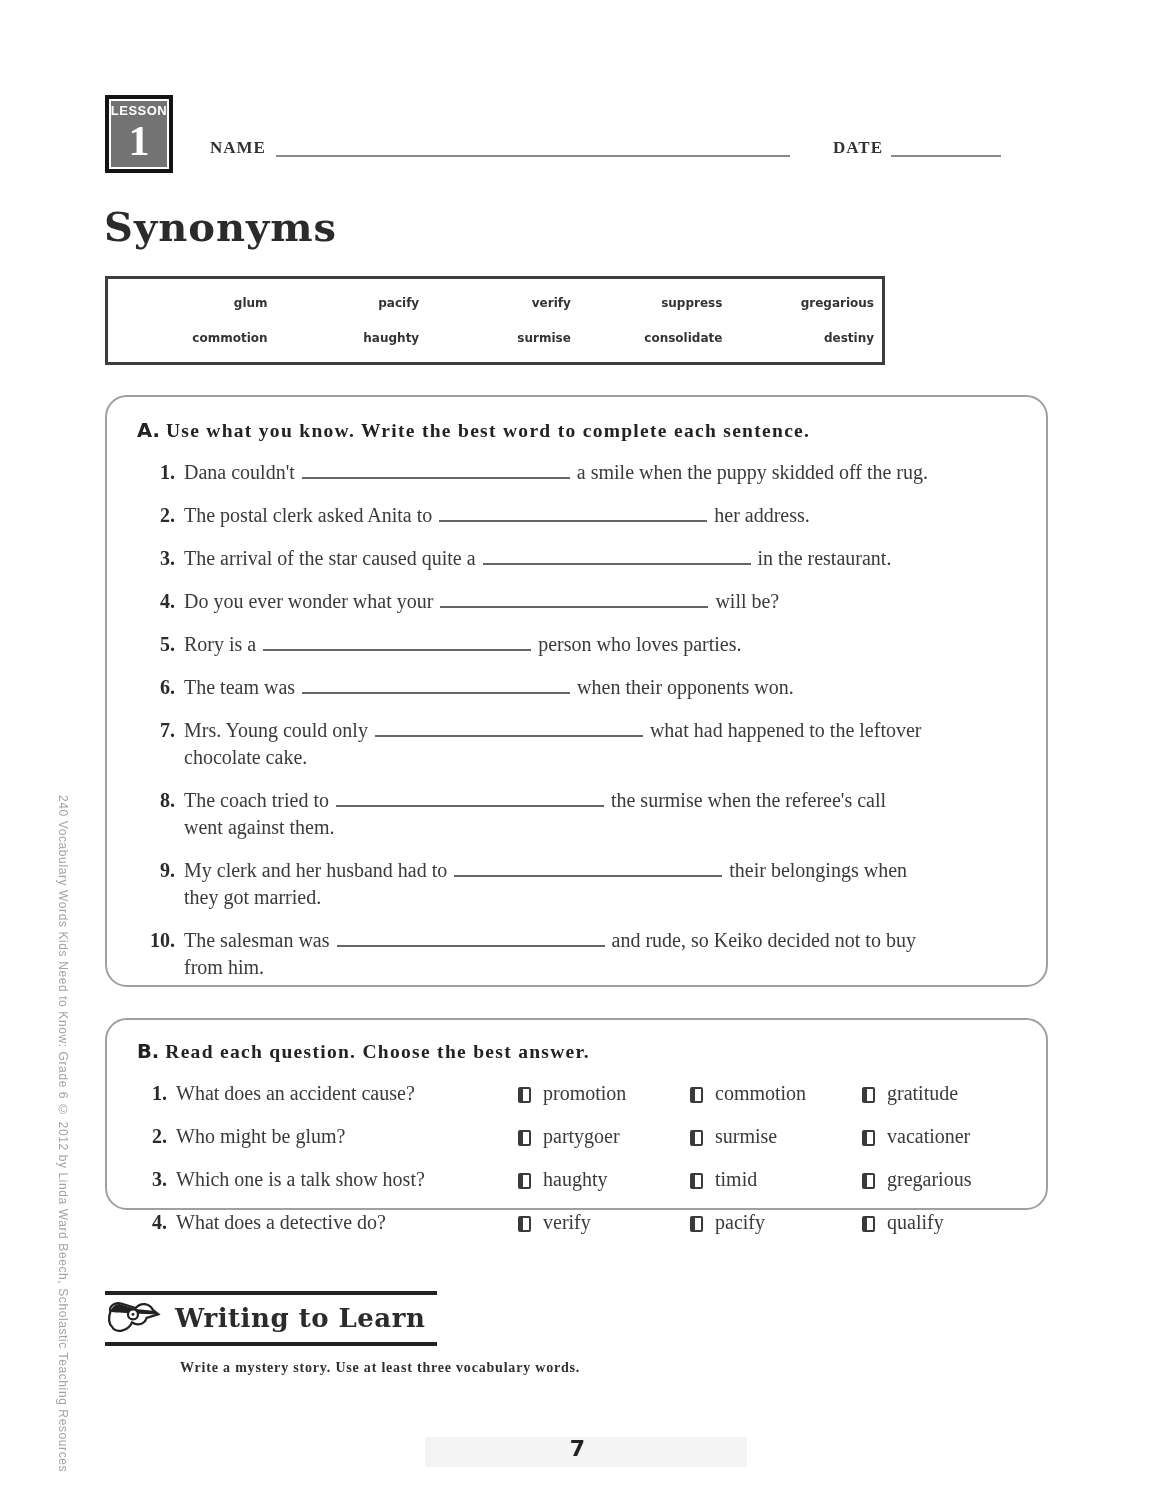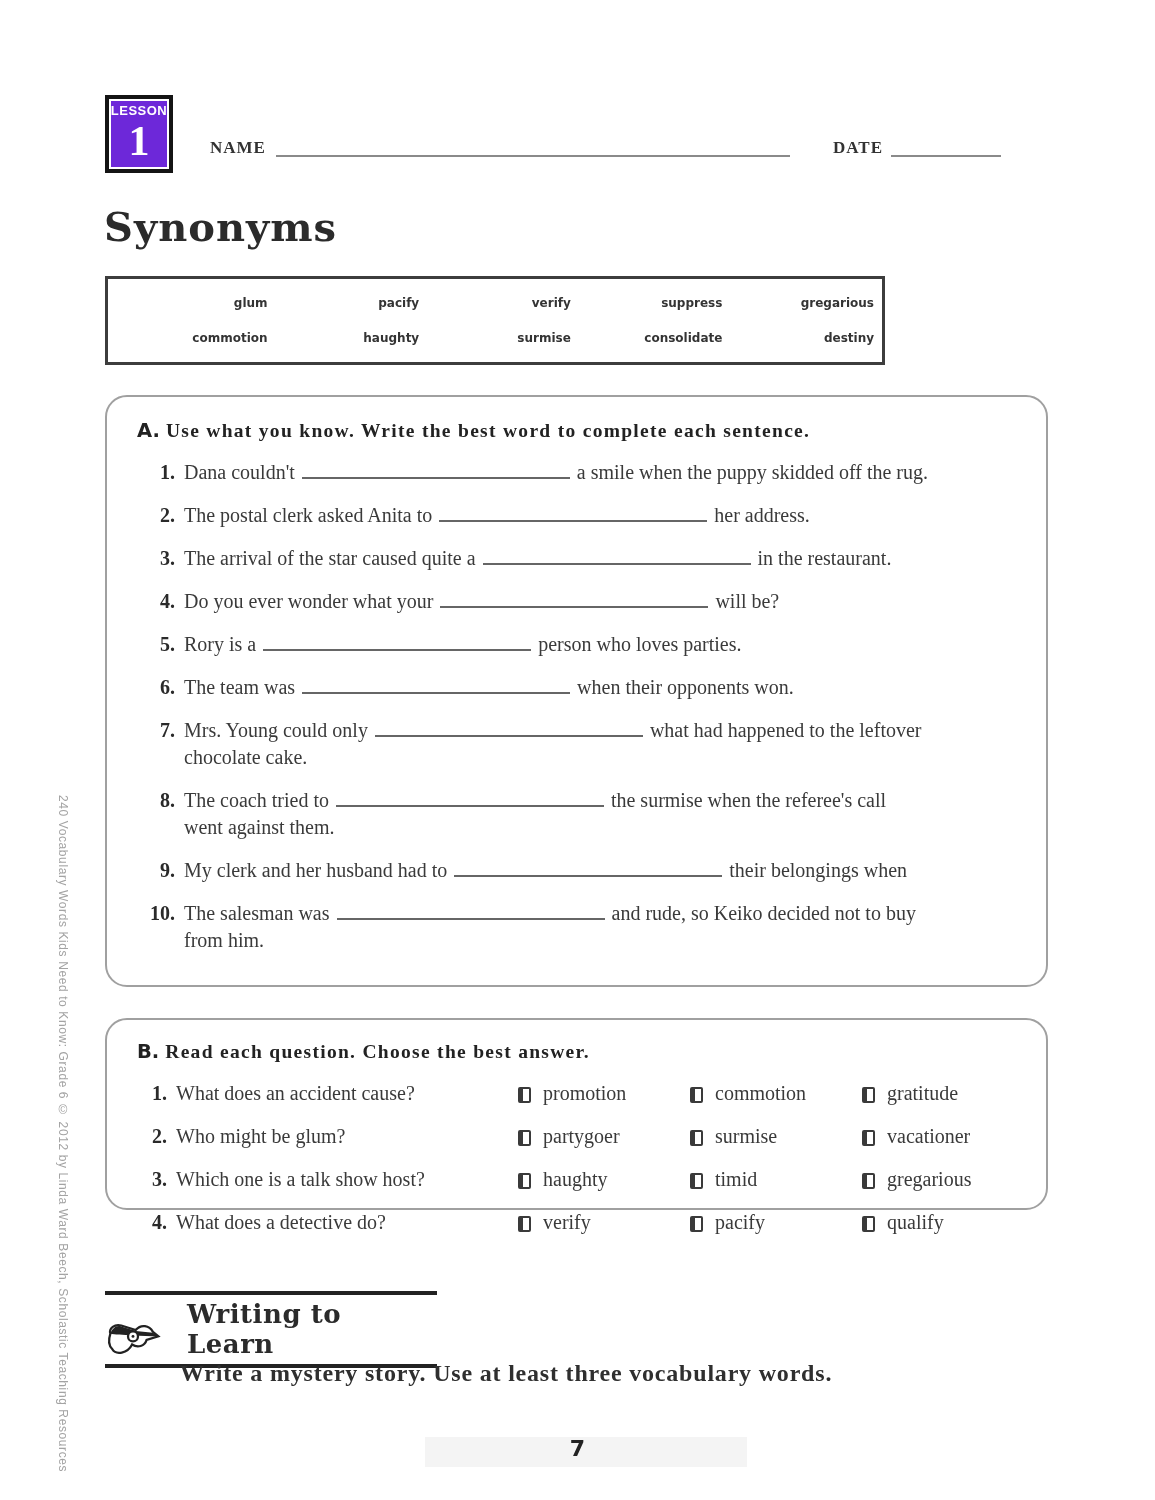--- a/index.html
+++ b/index.html
@@ -18,21 +18,21 @@
     writing-mode:vertical-rl;
     font-family:"Liberation Sans", sans-serif;
     font-size:12px; color:#a3a3a3; letter-spacing:0.6px;
     white-space:nowrap;
   }
 
   
   .badge {
     position:absolute; left:109px; top:99px;
     width:60px; height:70px;
-    background:#6d28d9;
+    background:#737373;
     border:2px solid #ffffff;
     box-shadow:0 0 0 4px #141414;
     display:flex; flex-direction:column; align-items:center;
   }
   .badge-lesson {
     font-family:"Liberation Sans", sans-serif;
     font-weight:bold; font-size:13px; color:#ffffff;
     letter-spacing:0.5px; margin-top:2px;
   }
   .badge-num {
@@ -117,29 +117,29 @@
   .b-opt { width:172px; flex-shrink:0; display:flex; align-items:center; color:#3a3a3a; }
   .cbx {
     display:inline-block; width:13px; height:16px; flex-shrink:0;
     border:2px solid #3a3a3a; border-left-width:5px; border-radius:2px;
     margin-right:12px; position:relative; top:1px;
   }
 
   
   .wtl { position:absolute; left:105px; top:1291px; width:332px; }
   .wtl-rule { border-top:4px solid #222; }
-  .wtl-mid { display:flex; align-items:flex-end; padding:4px 0 5px 0;gap:12px; }
+  .wtl-mid { display:flex; align-items:center; padding:4px 0 5px 0; }
   .wtl-icon { width:56px; height:38px; margin-right:14px; flex-shrink:0; }
   .wtl-title {
     font-family:"DejaVu Serif", serif;
     font-weight:bold; font-size:26px; color:#2b2b2b; letter-spacing:0.5px;
   }
   .wtl-prompt {
     position:absolute; left:180px; top:1360px;
-    font-weight:bold; font-size:24px; letter-spacing:0.8px; color:#2f2f2f;
+    font-weight:bold; font-size:14px; letter-spacing:0.8px; color:#2f2f2f;
     font-family:"Liberation Serif", serif;
     white-space:nowrap;
   }
 
   
   .footer-band {
     position:absolute; left:425px; top:1437px; width:322px; height:30px;
     background:#f4f4f4;
   }
   .page-num {
@@ -213,21 +213,21 @@
   <div class="a-item">
     <span class="num">7.</span>
     <span class="txt"><span>Mrs. Young could only</span><span class="blank"></span><span>what had happened to the leftover</span><span class="cont">chocolate cake.</span></span>
   </div>
   <div class="a-item">
     <span class="num">8.</span>
     <span class="txt"><span>The coach tried to</span><span class="blank"></span><span>the surmise when the referee's call</span><span class="cont">went against them.</span></span>
   </div>
   <div class="a-item">
     <span class="num">9.</span>
-    <span class="txt"><span>My clerk and her husband had to</span><span class="blank"></span><span>their belongings when</span></span>
+    <span class="txt"><span>My clerk and her husband had to</span><span class="blank"></span><span>their belongings when</span><span class="cont">they got married.</span></span>
   </div>
   <div class="a-item">
     <span class="num">10.</span>
     <span class="txt"><span>The salesman was</span><span class="blank"></span><span>and rude, so Keiko decided not to buy</span><span class="cont">from him.</span></span>
   </div>
 </div>
 
 <div class="sec-box sec-b">
   <div class="sec-head">
     <span class="letter">B.</span><span class="text">Read each question. Choose the best answer.</span>

